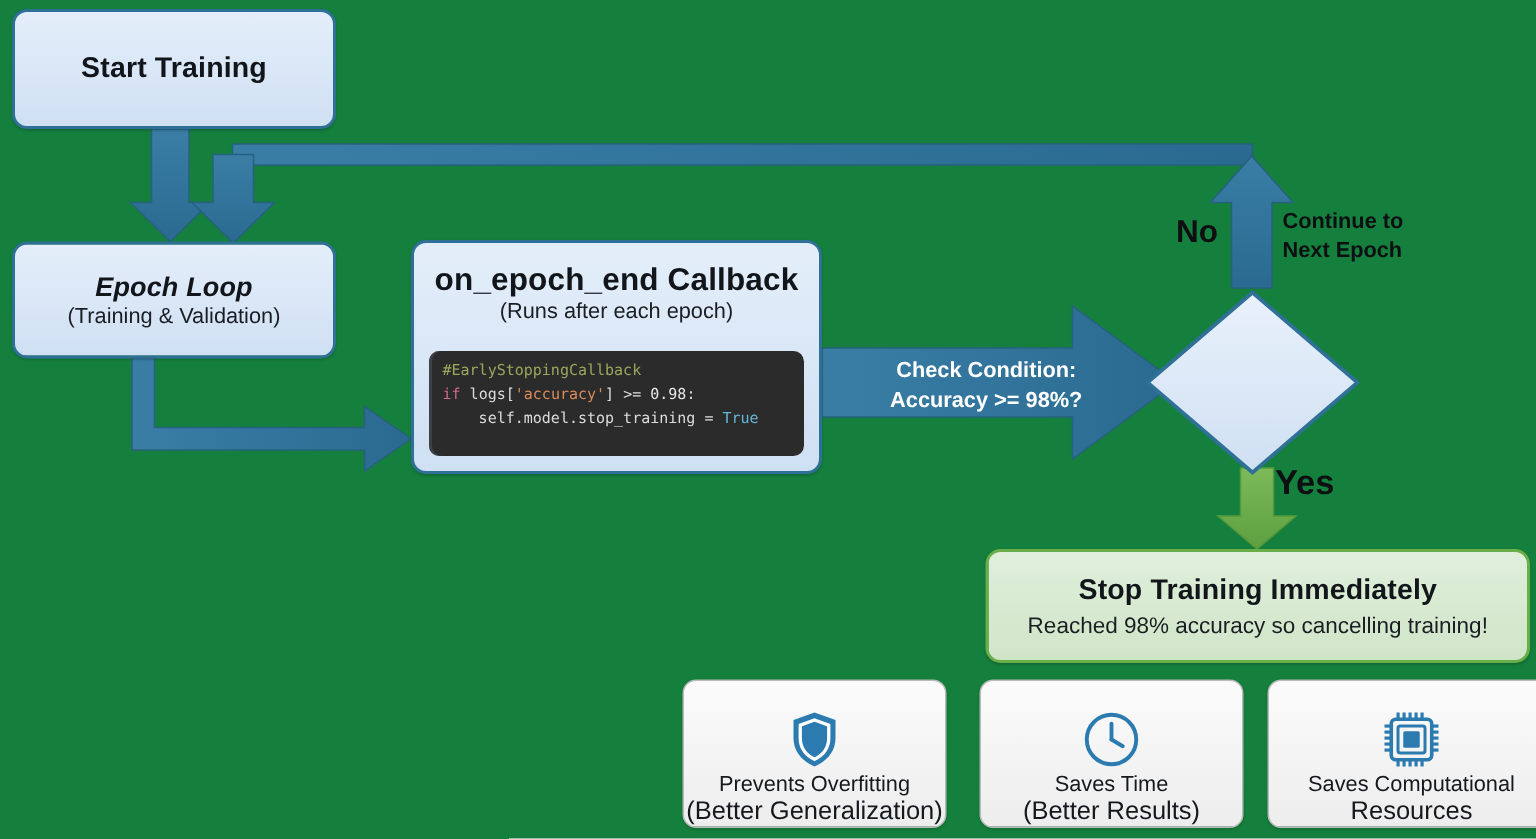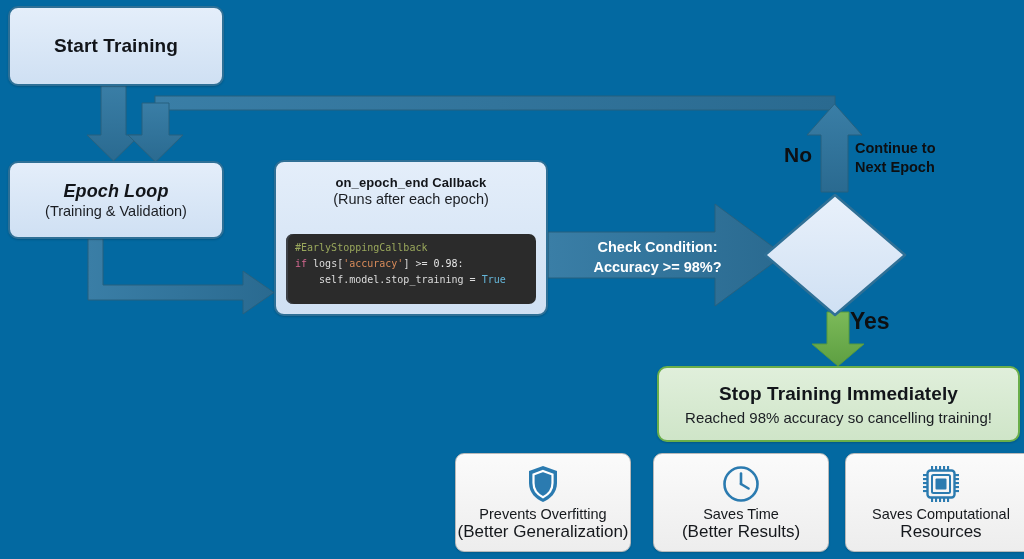--- a/index.html
+++ b/index.html
@@ -1,17 +1,17 @@
 <!DOCTYPE html>
 <html><head>
 <meta charset="utf-8">
 <style>
   html,body{margin:0;padding:0;background:#ffffff;}
   body{width:1024px;height:559px;overflow:hidden;font-family:"Liberation Sans",sans-serif;}
-  #stage{position:relative;width:1024px;height:559px;background:#0369a1;}
+  #stage{position:relative;width:1024px;height:559px;background:#15803d;}
 
   .node{position:absolute;box-sizing:border-box;border-radius:10px;display:flex;
         flex-direction:column;align-items:center;justify-content:center;text-align:center;}
 
   .blue-node{background:linear-gradient(180deg,#e4eefa 0%,#cfe0f3 100%);
              border:2px solid #2f7096;box-shadow:0 1px 2px rgba(0,0,0,.18);}
   .green-node{background:linear-gradient(180deg,#e0efdb 0%,#cfe5c8 100%);
               border:2px solid #6aae4a;box-shadow:0 1px 2px rgba(0,0,0,.18);}
 
   .n-title{font-weight:bold;color:#12151a;letter-spacing:.1px;}
@@ -22,21 +22,21 @@
   #start-training .n-title{font-size:19px;}
 
   
   #epoch-loop{left:8px;top:161px;width:216px;height:78px;}
   #epoch-loop .n-title{font-size:18px;margin-bottom:1px;font-style:italic;}
   #epoch-loop .n-sub{font-size:14.5px;}
 
   
   #callback-node{left:274px;top:160px;width:274px;height:156px;justify-content:flex-start;
                  padding-top:13px;}
-  #callback-node .n-title{font-size:13px;}
+  #callback-node .n-title{font-size:21px;}
   #callback-node .n-sub{font-size:14.5px;margin-top:1px;}
 
   #code-block{position:absolute;left:286px;top:234px;width:250px;height:70px;
               background:#2b2b2b;border-radius:7px;padding:6px 0 0 0;box-sizing:border-box;
               font-family:"DejaVu Sans Mono",monospace;font-size:10px;line-height:16px;
               overflow:hidden;box-shadow:inset 2px 0 0 #3d4147;}
   #code-block .cl{white-space:pre;padding-left:9px;}
   .c-comment{color:#9aa85c;}
   .c-kw{color:#d2678f;}
   .c-plain{color:#dcdcdc;}
@@ -61,21 +61,21 @@
   #label-no{left:784px;top:143px;font-size:21px;}
   #label-continue{left:855px;top:139px;font-size:14.5px;line-height:19px;font-weight:bold;}
   #label-yes{left:850px;top:308px;font-size:23px;}
   #check-condition-text{position:absolute;left:570px;top:237px;width:175px;color:#ffffff;
       font-weight:bold;font-size:14.5px;line-height:20px;text-align:center;}
 
   
   .card{position:absolute;box-sizing:border-box;width:176px;height:99px;border-radius:9px;
         background:linear-gradient(180deg,#fbfbfb 0%,#ededed 100%);
         border:1px solid #b9b9b9;box-shadow:0 1px 2px rgba(0,0,0,.13);
-        display:flex;flex-direction:column;align-items:center;justify-content:flex-start;
+        display:flex;flex-direction:column;align-items:center;justify-content:flex-end;
         padding-top:9px;}
   #card-0{left:455px;top:453px;}
   #card-1{left:653px;top:453px;}
   #card-2{left:845px;top:453px;width:192px;}
   .card .c-ico{height:42px;display:flex;align-items:center;justify-content:center;}
   .card .c-l1{font-size:14.5px;color:#15181c;margin-top:1px;}
   .card .c-l2{font-size:17px;color:#15181c;}
 </style>
 </head>
 <body>

